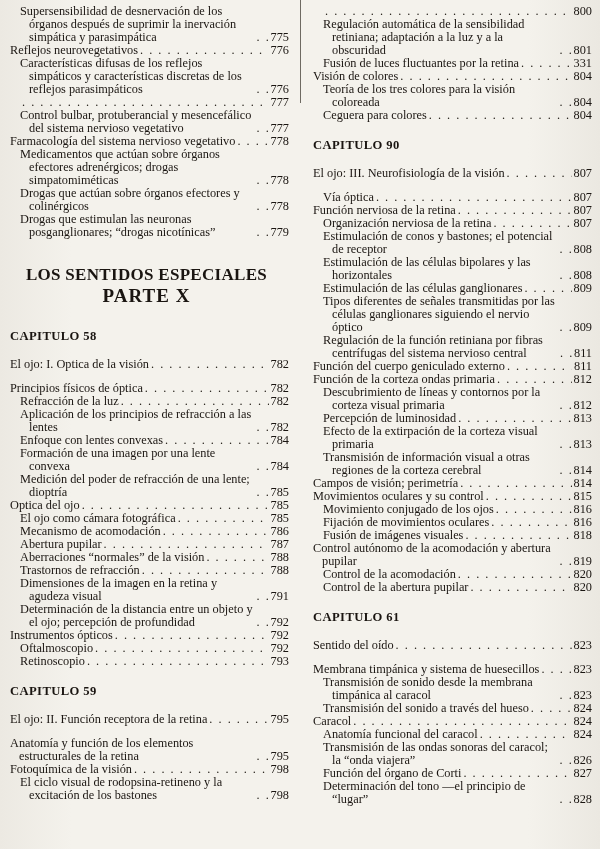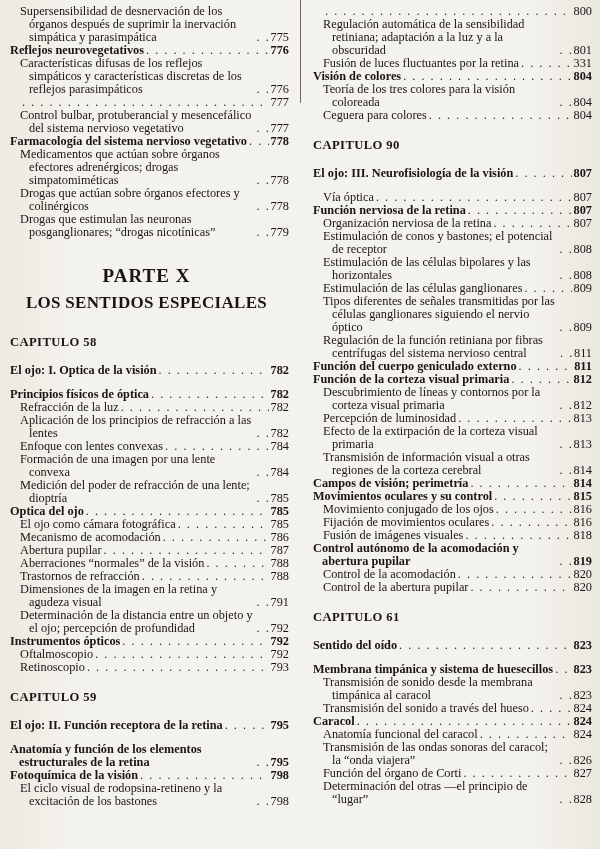--- a/index.html
+++ b/index.html
@@ -39,21 +39,21 @@
     overflow: hidden;
     white-space: nowrap;
     margin: 0 2px;
     color: #241f19;
     letter-spacing: 1.5px;
   }
   .entry .dots::after {
     content: ". . . . . . . . . . . . . . . . . . . . . . . . . . . . . . . . . . . . . . . . . . . . . . . . . . . . . . . . . . . . . . . . . . . . . .";
   }
   .entry .page { flex: 0 0 auto; white-space: nowrap; }
-  .entry.bold .text, .entry.bold .page { font-weight: bold; }
+  .entry.bold .text, .entry.bold .page { font-weight: normal; }
   .entry.title { margin-bottom: 11px; }
 
   .chapter {
     font-weight: bold;
     font-size: 12.6px;
     line-height: 15px;
     letter-spacing: 0.4px;
     margin: 16px 0 14px 0;
   }
 
@@ -126,22 +126,22 @@
         <span class="text">Drogas que actúan sobre órganos efectores y colinérgicos</span>
         <span class="dots"></span>
         <span class="page">778</span>
       </div>
       <div class="entry lvl1">
         <span class="text">Drogas que estimulan las neuronas posganglionares; “drogas nicotínicas”</span>
         <span class="dots"></span>
         <span class="page">779</span>
       </div>
       <div class="part">
+        <div class="part-line part-line-1">LOS SENTIDOS ESPECIALES</div>
         <div class="part-line part-line-0">PARTE X</div>
-        <div class="part-line part-line-1">LOS SENTIDOS ESPECIALES</div>
       </div>
       <div class="chapter">CAPITULO 58</div>
       <div class="entry lvl0 bold title">
         <span class="text">El ojo: I. Optica de la visión</span>
         <span class="dots"></span>
         <span class="page">782</span>
       </div>
       <div class="entry lvl0 bold">
         <span class="text">Principios físicos de óptica</span>
         <span class="dots"></span>
@@ -324,21 +324,21 @@
         <span class="text">Regulación de la función retiniana por fibras centrífugas del sistema nervioso central</span>
         <span class="dots"></span>
         <span class="page">811</span>
       </div>
       <div class="entry lvl0 bold">
         <span class="text">Función del cuerpo geniculado externo</span>
         <span class="dots"></span>
         <span class="page">811</span>
       </div>
       <div class="entry lvl0 bold">
-        <span class="text">Función de la corteza visual primaria</span>
+        <span class="text">Función de la corteza ondas primaria</span>
         <span class="dots"></span>
         <span class="page">812</span>
       </div>
       <div class="entry lvl1">
         <span class="text">Descubrimiento de líneas y contornos por la corteza visual primaria</span>
         <span class="dots"></span>
         <span class="page">812</span>
       </div>
       <div class="entry lvl1">
         <span class="text">Percepción de luminosidad</span>
@@ -430,18 +430,18 @@
         <span class="text">Transmisión de las ondas sonoras del caracol; la “onda viajera”</span>
         <span class="dots"></span>
         <span class="page">826</span>
       </div>
       <div class="entry lvl1">
         <span class="text">Función del órgano de Corti</span>
         <span class="dots"></span>
         <span class="page">827</span>
       </div>
       <div class="entry lvl1">
-        <span class="text">Determinación del otras —el principio de “lugar”</span>
+        <span class="text">Determinación del tono —el principio de “lugar”</span>
         <span class="dots"></span>
         <span class="page">828</span>
       </div>
     </div>
 </div>
 
 </body></html>

